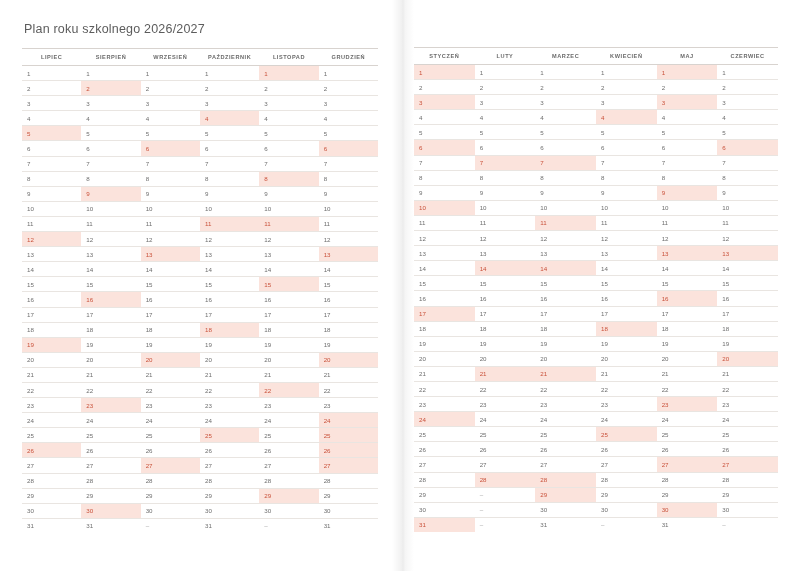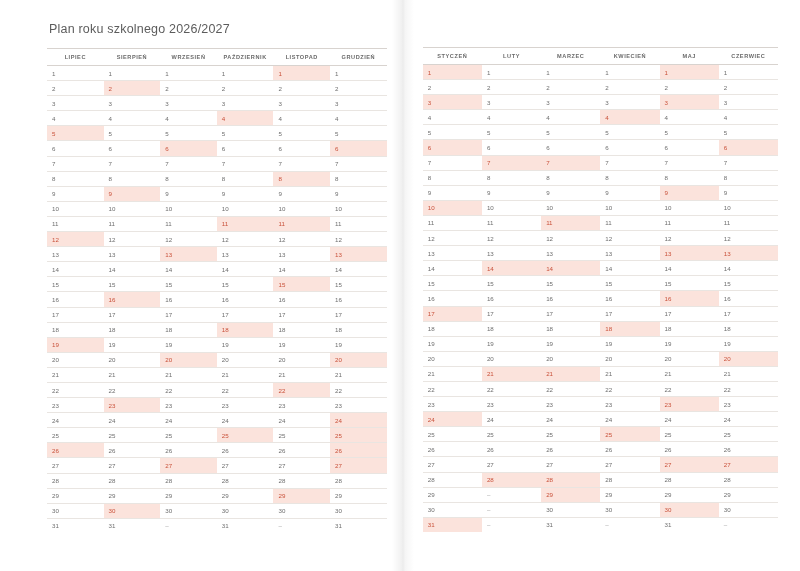--- a/index.html
+++ b/index.html
@@ -31,22 +31,21 @@
     background: linear-gradient(to right, rgba(0,0,0,0.00) 0%, rgba(0,0,0,0.055) 42%, rgba(0,0,0,0.075) 50%, rgba(0,0,0,0.04) 60%, rgba(0,0,0,0.00) 100%);
     pointer-events: none;
     z-index: 5;
   }
   .page-half {
     position: relative;
     box-sizing: border-box;
   }
   .left-half {
     width: 400px;
-    padding: 18px 22px 10px 30px;
-    margin-left: 17px;
+    padding: 18px 22px 10px 22px;
   }
   .right-half {
     width: 400px;
     padding: 18px 22px 10px 14px;
   }
   .title {
     font-size: 12.5px;
     color: #5c5c5c;
     letter-spacing: 0.2px;
     margin: 4px 0 12px 2px;

